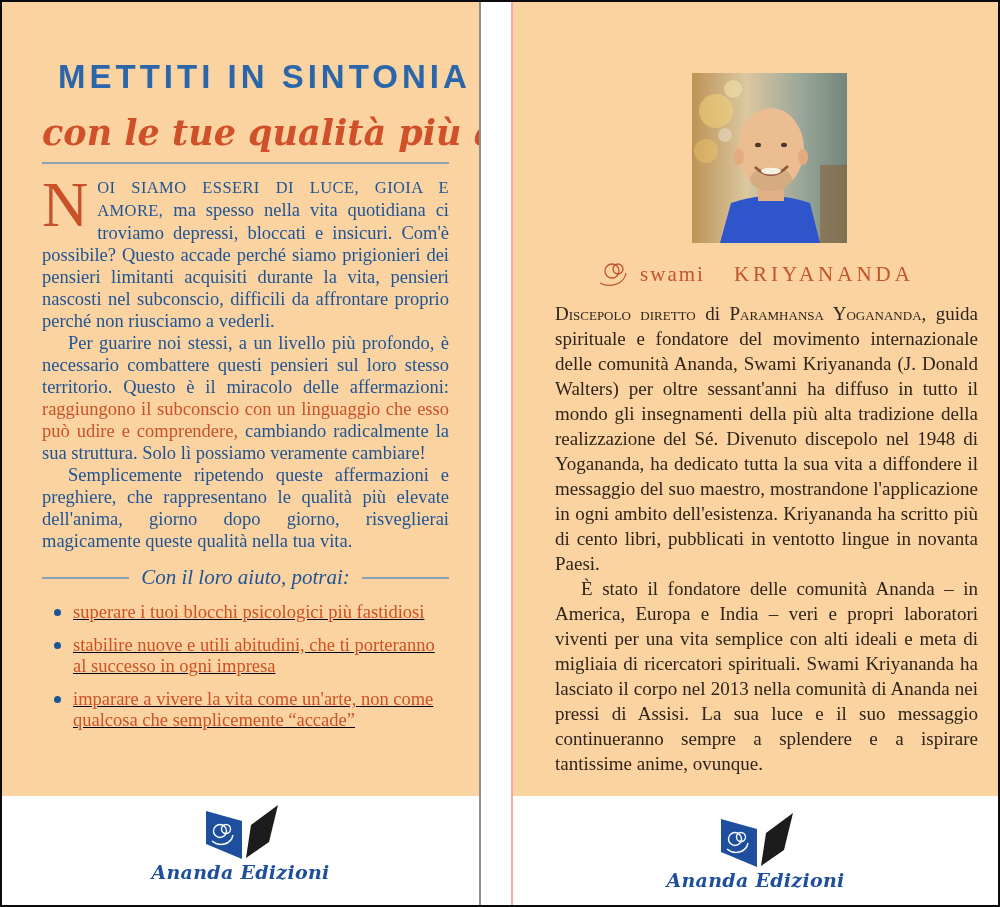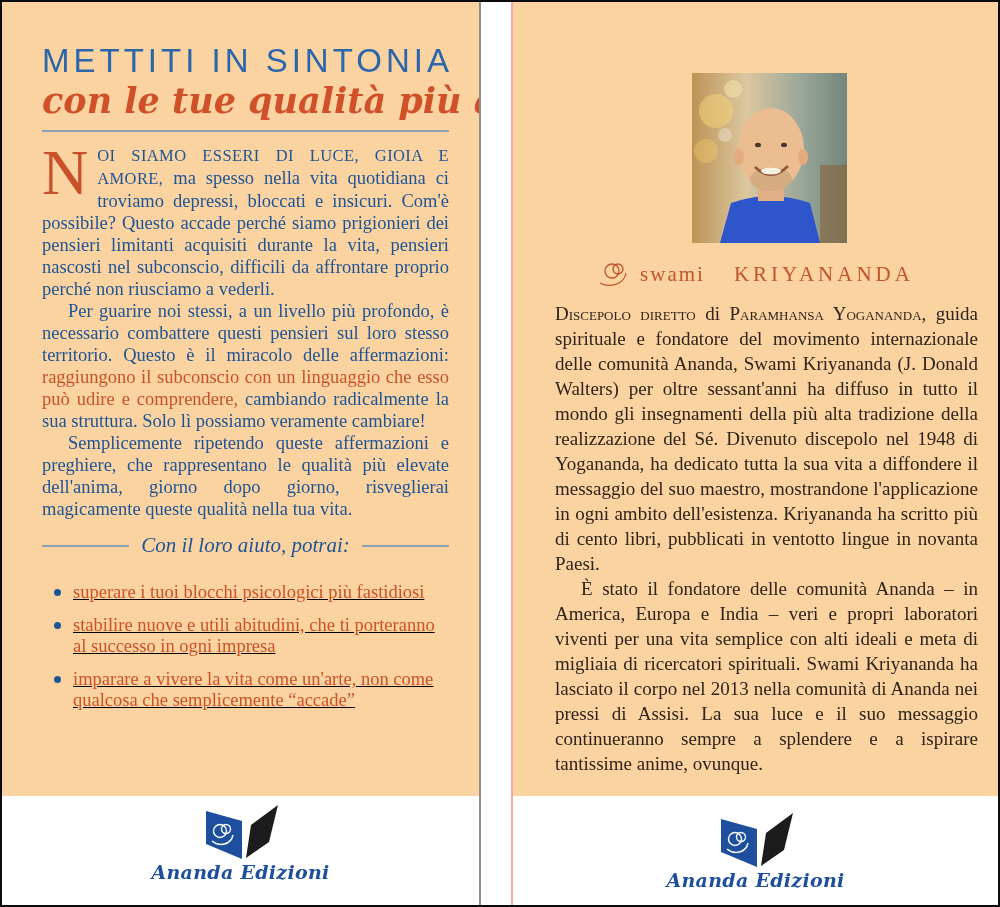--- a/index.html
+++ b/index.html
@@ -9,39 +9,39 @@
     border:2px solid #0b0b0b;box-sizing:border-box;overflow:hidden;
     font-family:"Liberation Serif",serif;
   }
   .flap{position:absolute;top:0;bottom:0;background:#ffffff;box-sizing:border-box;}
   .flap-left{left:0;width:479px;border-right:2px solid #8f8f87;}
   .flap-right{left:509px;right:0;border-left:2px solid #fca5a5;}
   .paper{height:794px;background:#fbd3a1;box-sizing:border-box;overflow:hidden;}
   .paper-left{padding:40px 30px 0 40px;}
 
   h1.title{
-    margin:0;font-family:"Liberation Sans",sans-serif;font-weight:400;
+    margin:16px;font-family:"Liberation Sans",sans-serif;font-weight:700;
     font-size:33px;letter-spacing:4px;color:#2b66ab;white-space:nowrap;
   }
   .subtitle{
     font-family:"DejaVu Serif",serif;font-style:italic;font-weight:700;
     font-size:35px;color:#d0502a;margin-top:0px;white-space:nowrap;
   }
   .title-rule{border:none;height:2px;background:#87a2b5;margin:9px 0 12px 0;}
 
   .body{margin:0;font-size:18.5px;line-height:22px;color:#1d5496;text-align:justify;}
   .indent{text-indent:26px;}
   .dropcap{
     float:left;font-size:64px;line-height:52px;color:#c8512a;
     padding:3px 9px 0 0;font-family:"Liberation Serif",serif;
   }
   .lead-caps{font-size:16.5px;letter-spacing:0.4px;}
   .hl{color:#c8512a;font-weight:400;}
 
-  .benefits-heading{display:flex;align-items:center;gap:12px;margin:13px 0 24px 0;}
+  .benefits-heading{display:flex;align-items:center;gap:12px;margin:13px 0 12px 0;}
   .rule-seg{height:2px;background:#87a2b5;flex:1;}
   .benefits-label{font-style:italic;font-size:21px;color:#1d5496;white-space:nowrap;}
 
   ul.benefits{list-style:none;margin:0;padding:0 0 0 12px;text-decoration:underline;}
   .benefits li{
     position:relative;padding-left:19px;color:#cd5127;
     font-size:18.5px;line-height:21px;margin-bottom:12px;
   }
   .bullet-dot{
     position:absolute;left:0;top:7px;width:7px;height:7px;

